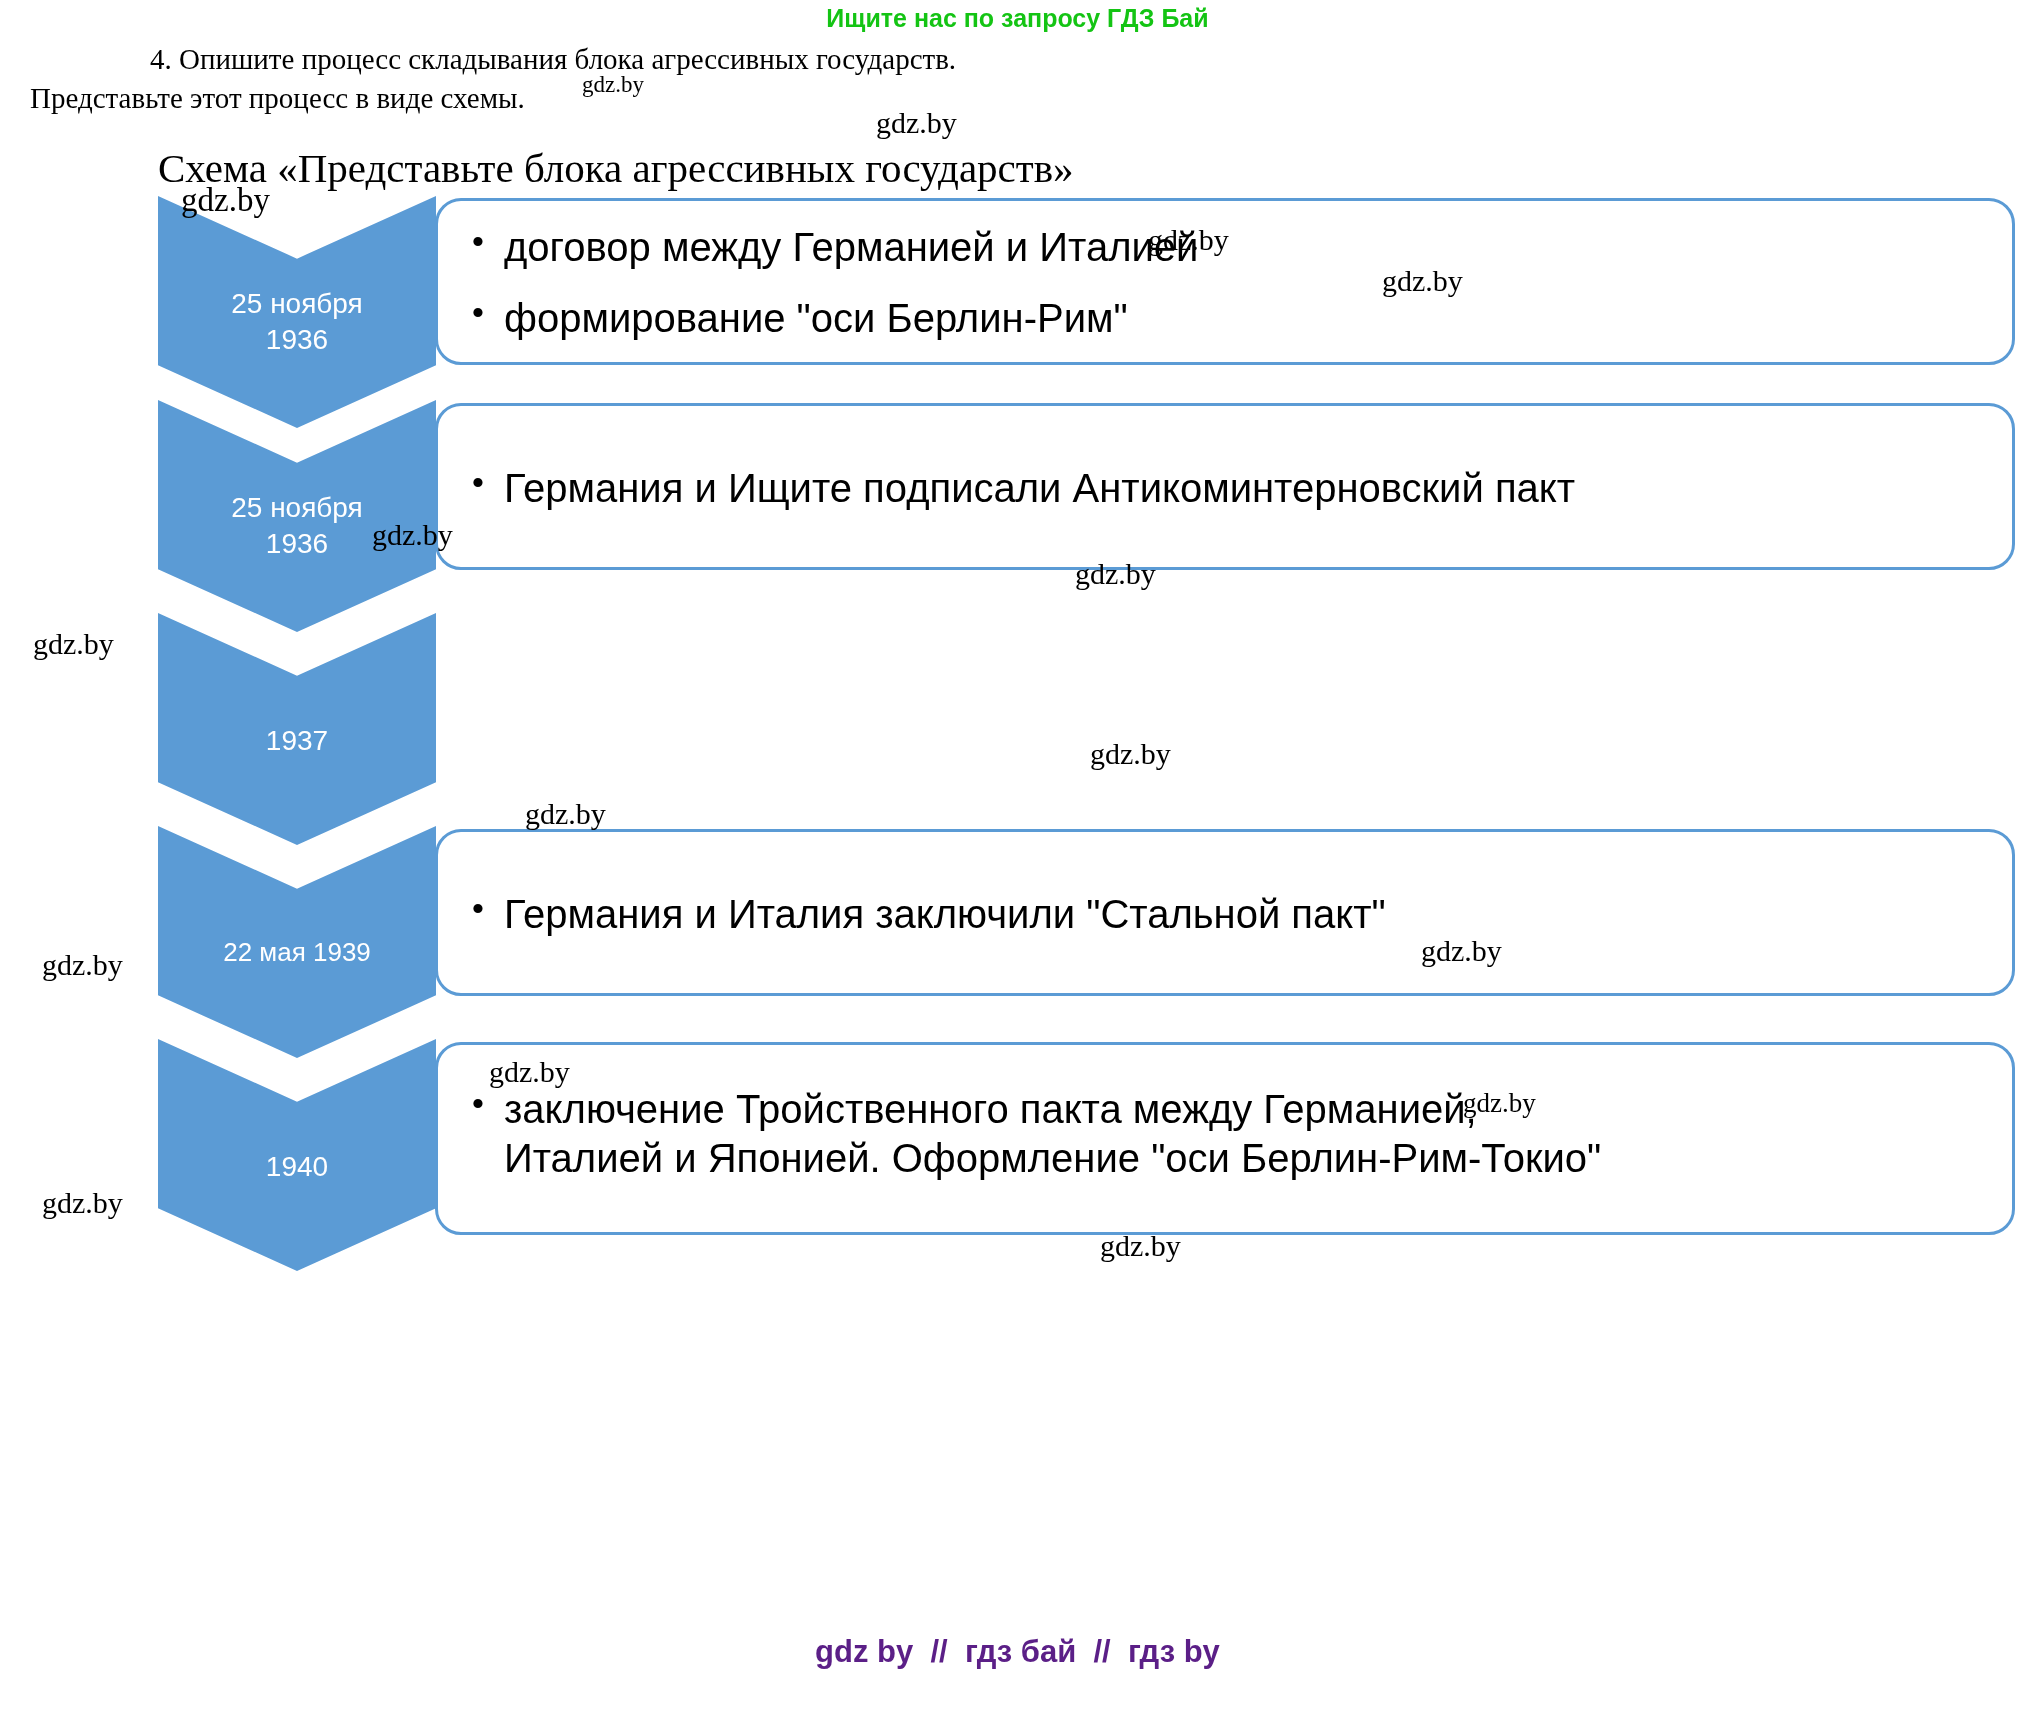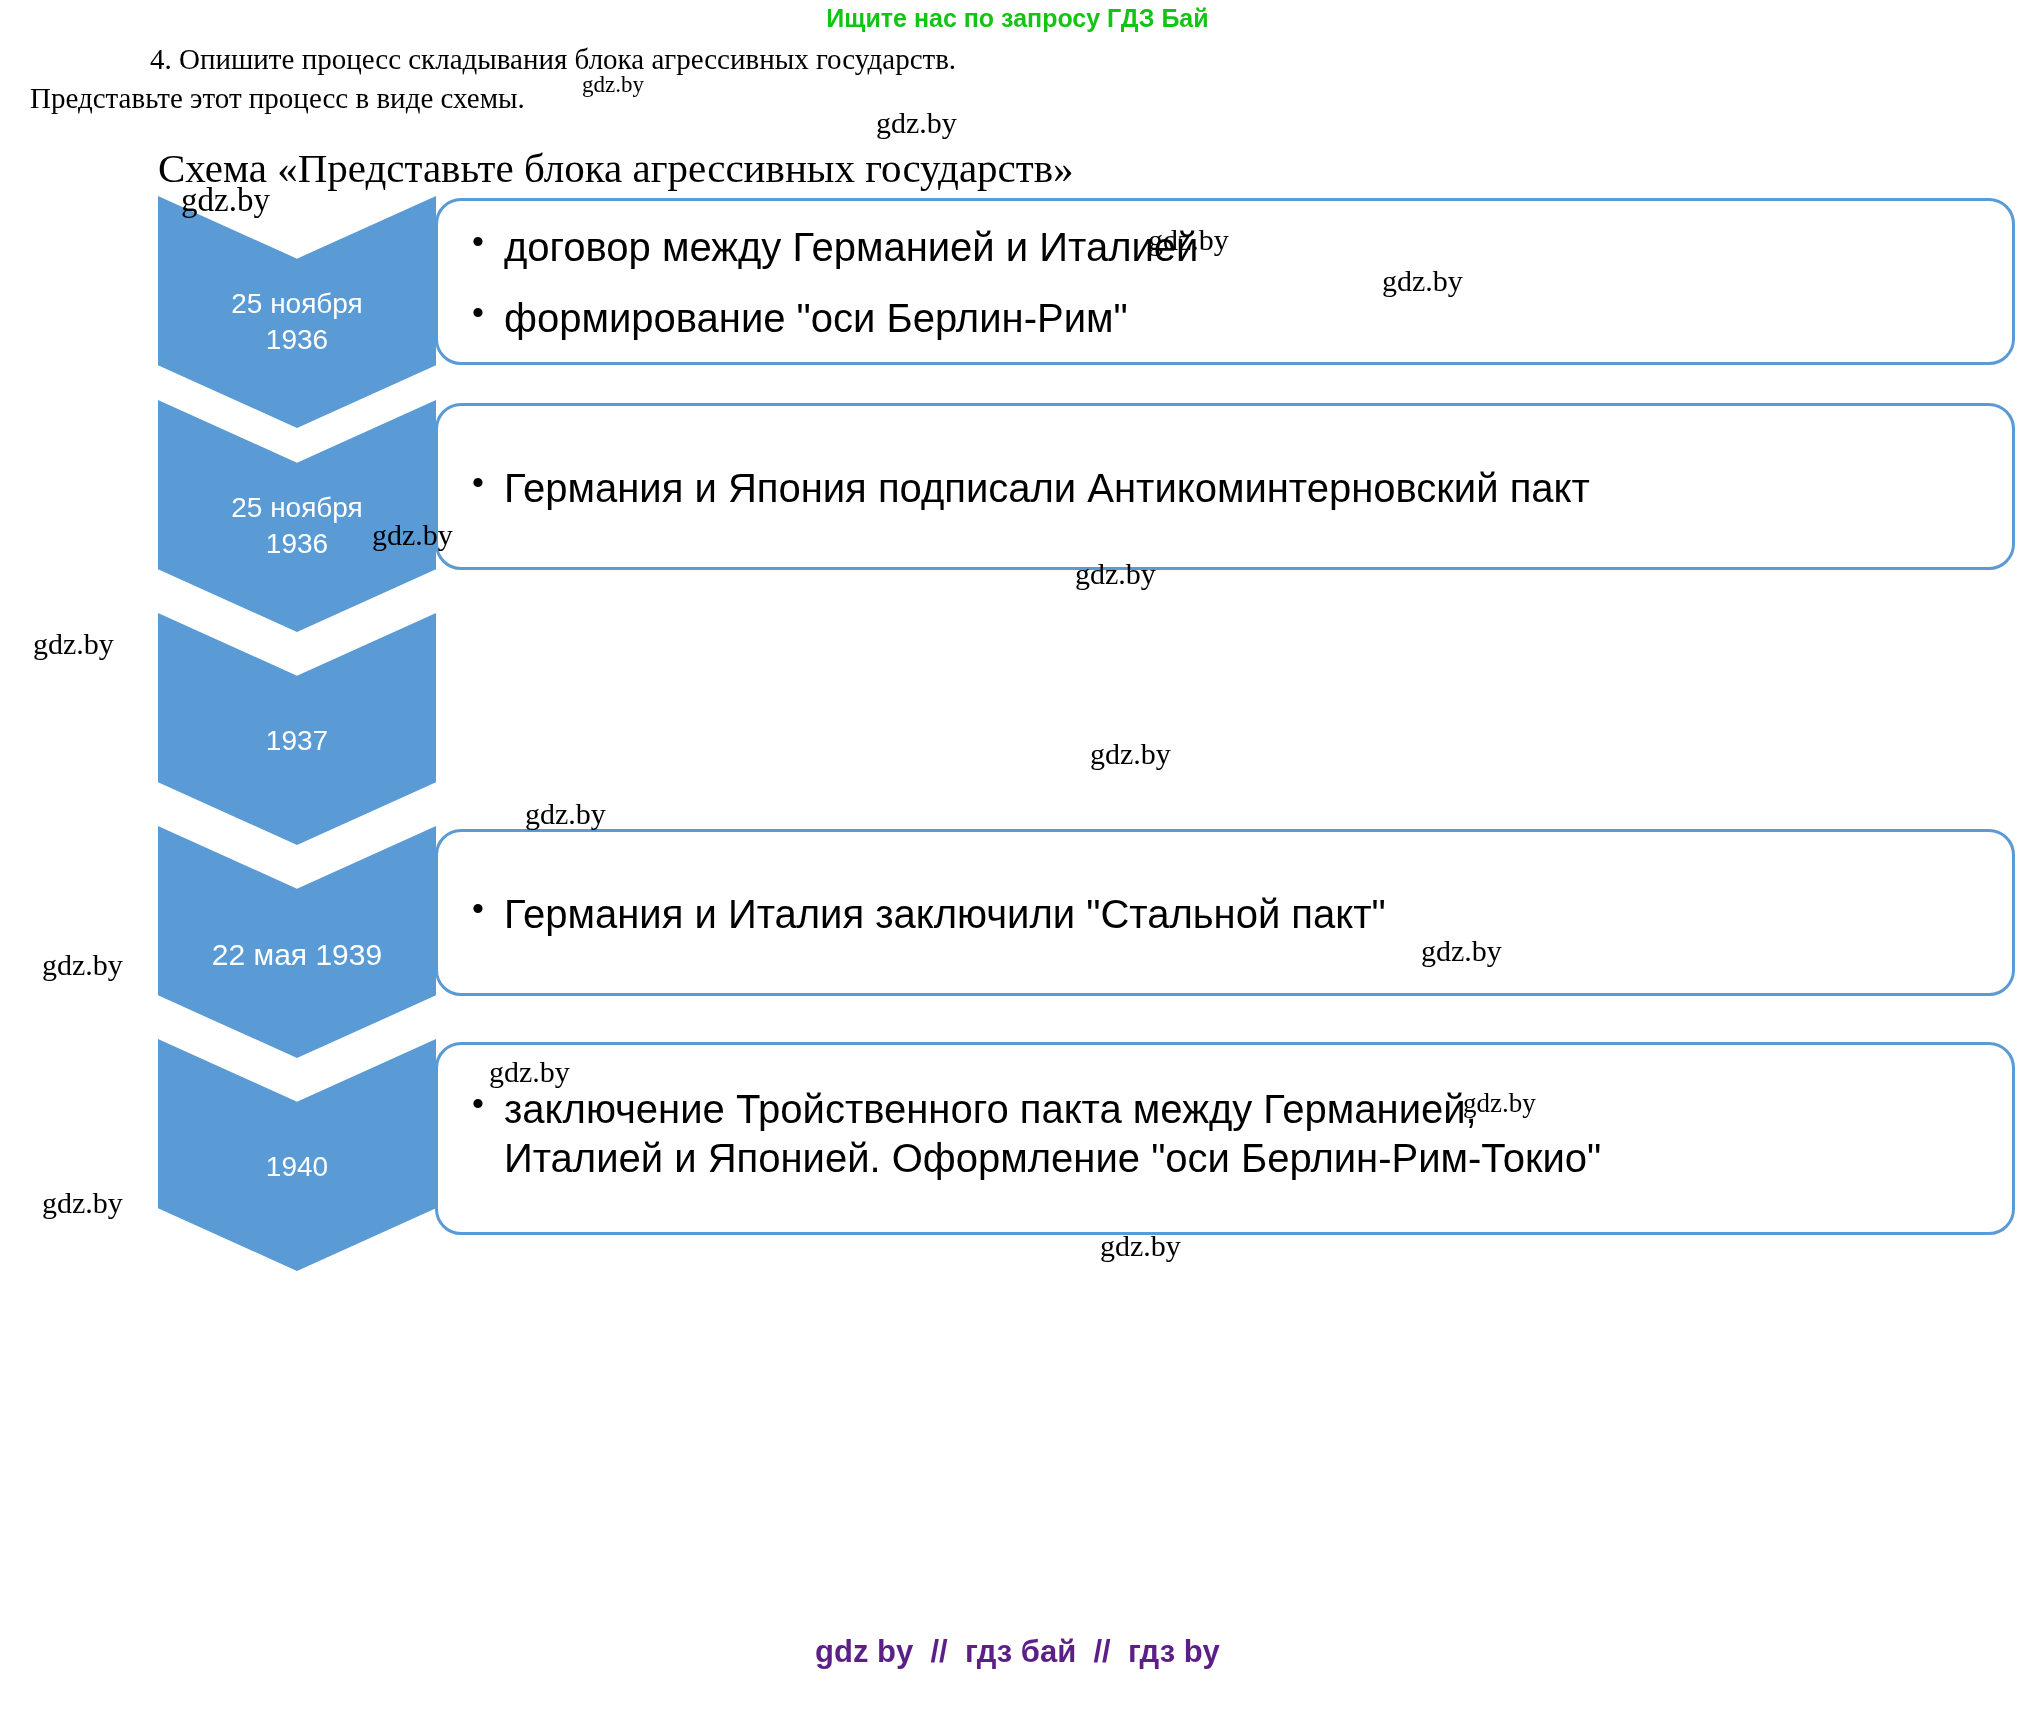--- a/index.html
+++ b/index.html
@@ -165,30 +165,30 @@
       <li style="margin-top:22px;">формирование "оси Берлин-Рим"</li>
     </ul>
   </div>
 
   <div class="chevron" style="top:400px; height:232px;">
     <div class="date" style="top:90px;">25 ноября
 1936</div>
   </div>
   <div class="box" style="top:403px; height:167px;">
     <ul style="padding:58px 24px 0 32px;">
-      <li>Германия и Япония подписали Антикоминтерновский пакт</li>
+      <li>Германия и Ищите подписали Антикоминтерновский пакт</li>
     </ul>
   </div>
 
   <div class="chevron" style="top:613px; height:232px;">
     <div class="date" style="top:110px;">1937</div>
   </div>
 
   <div class="chevron" style="top:826px; height:232px;">
-    <div class="date" style="top:110px; font-size:30px;">22 мая 1939</div>
+    <div class="date" style="top:110px; font-size:26px;">22 мая 1939</div>
   </div>
   <div class="box" style="top:829px; height:167px;">
     <ul style="padding:58px 24px 0 32px;">
       <li>Германия и Италия заключили "Стальной пакт"</li>
     </ul>
   </div>
 
   <div class="chevron" style="top:1039px; height:232px;">
     <div class="date" style="top:110px;">1940</div>
   </div>

